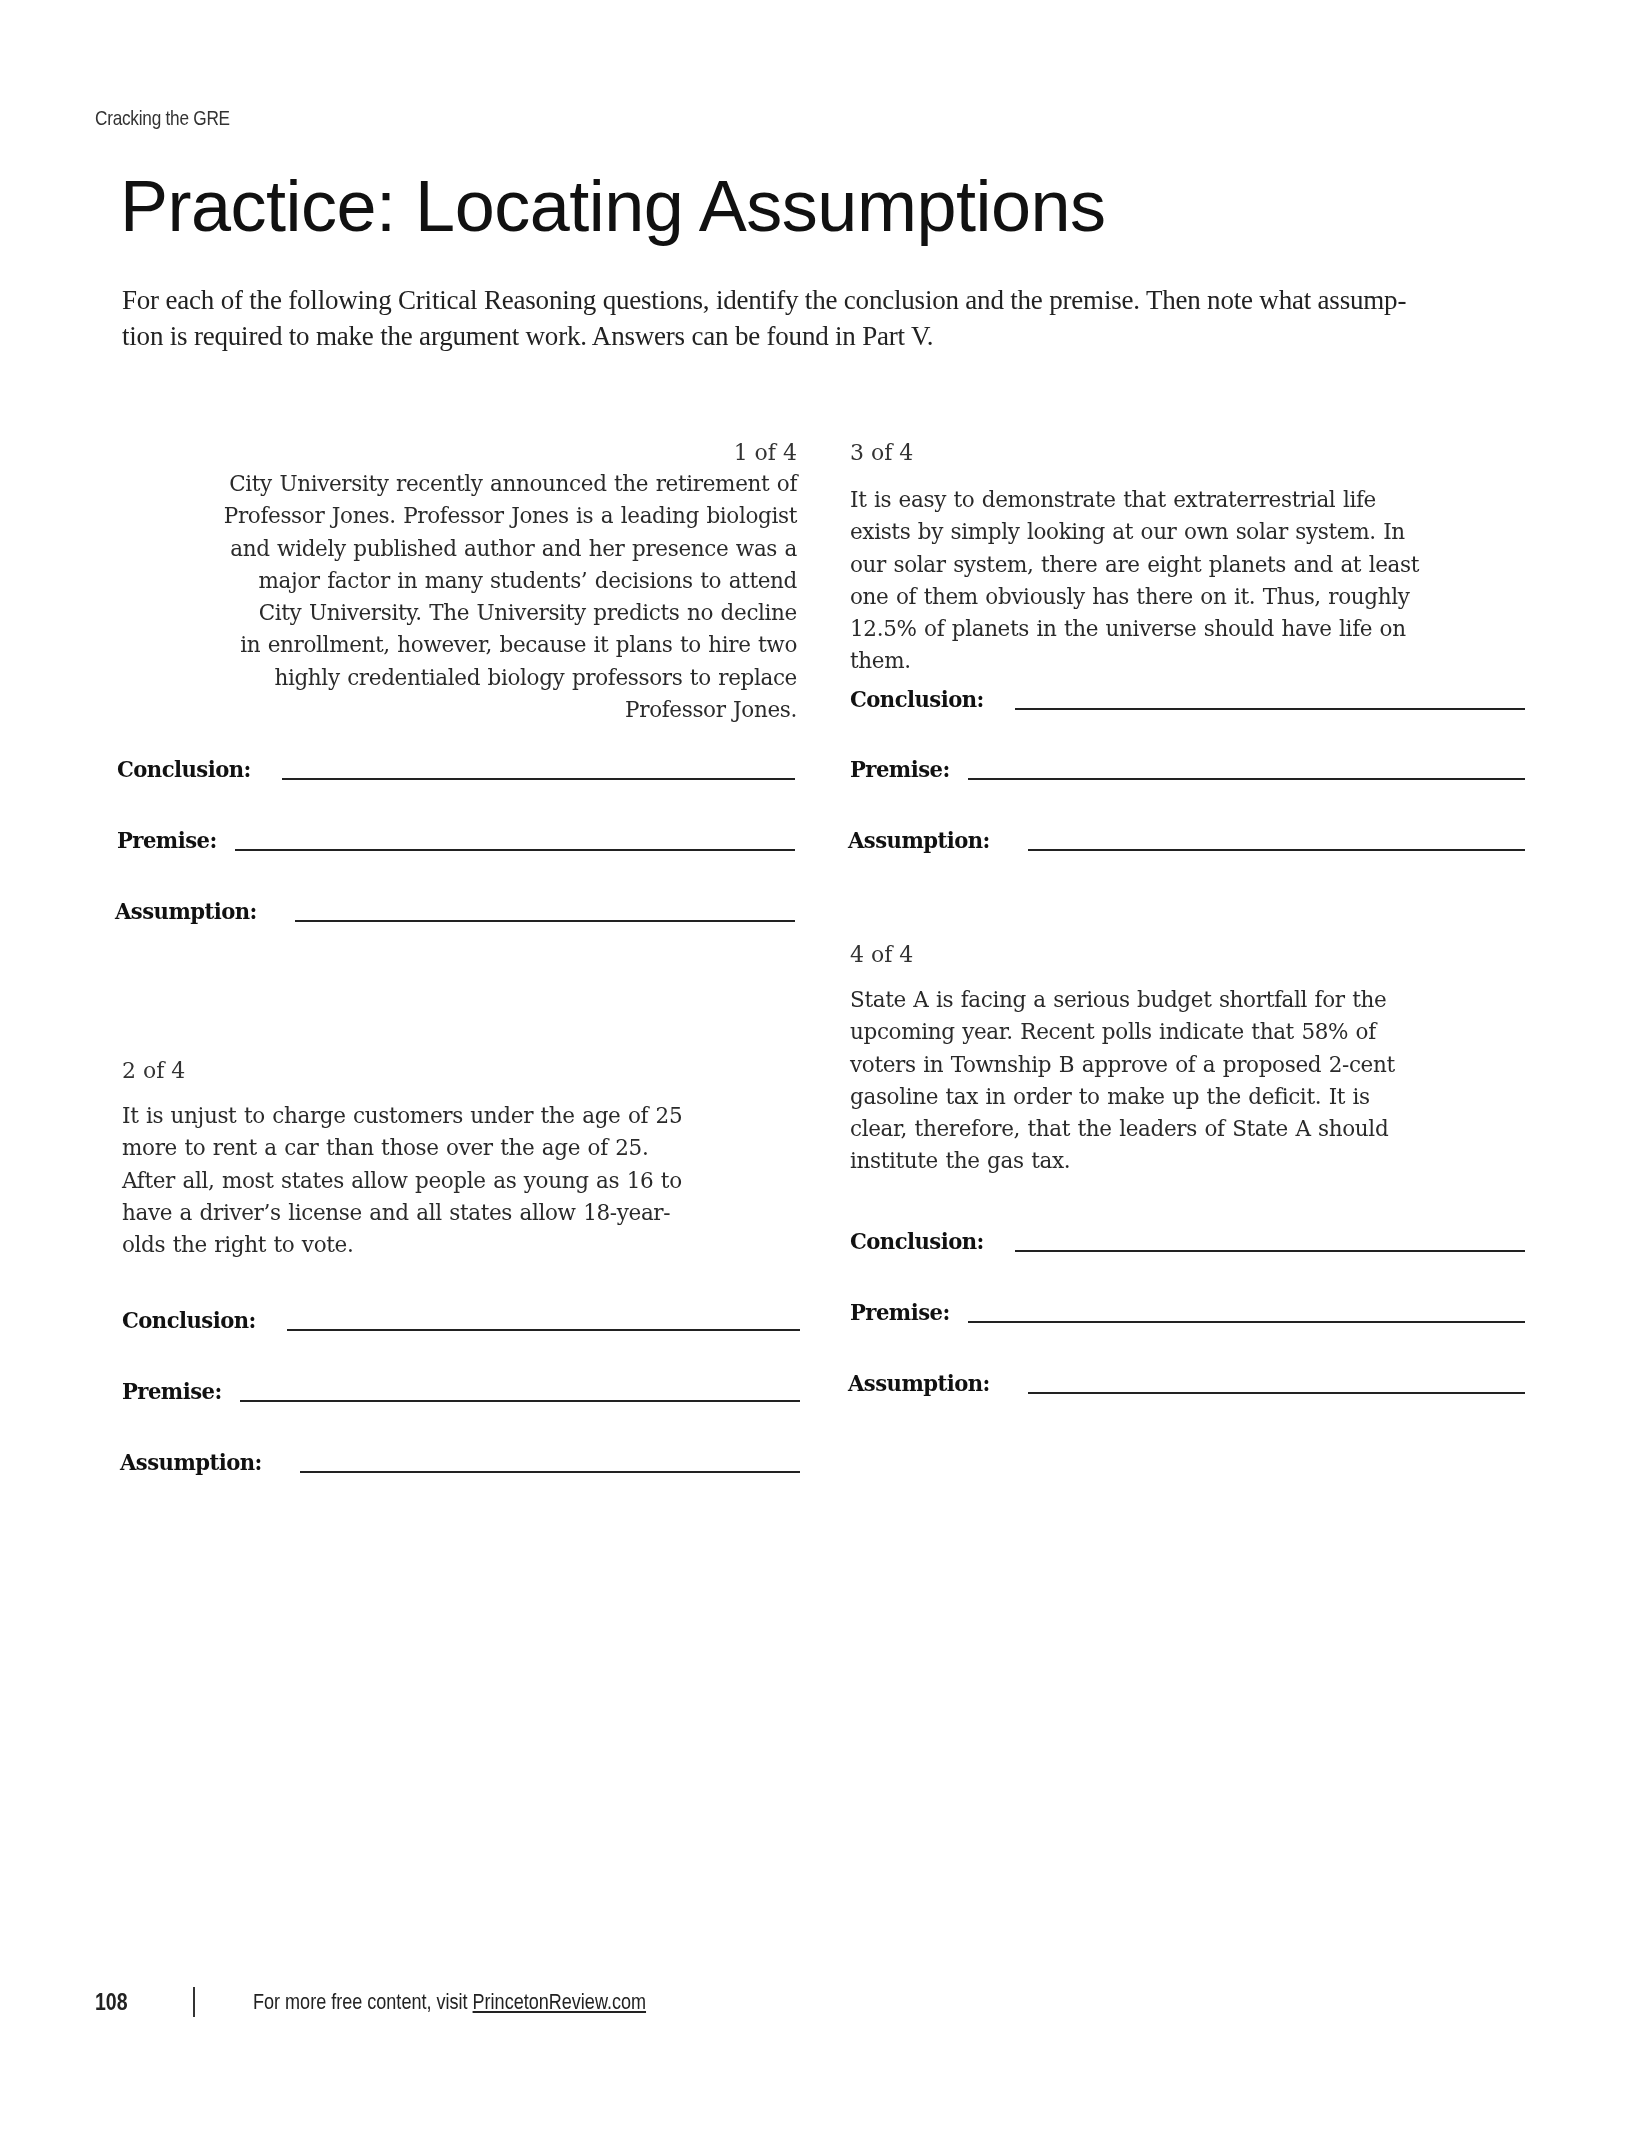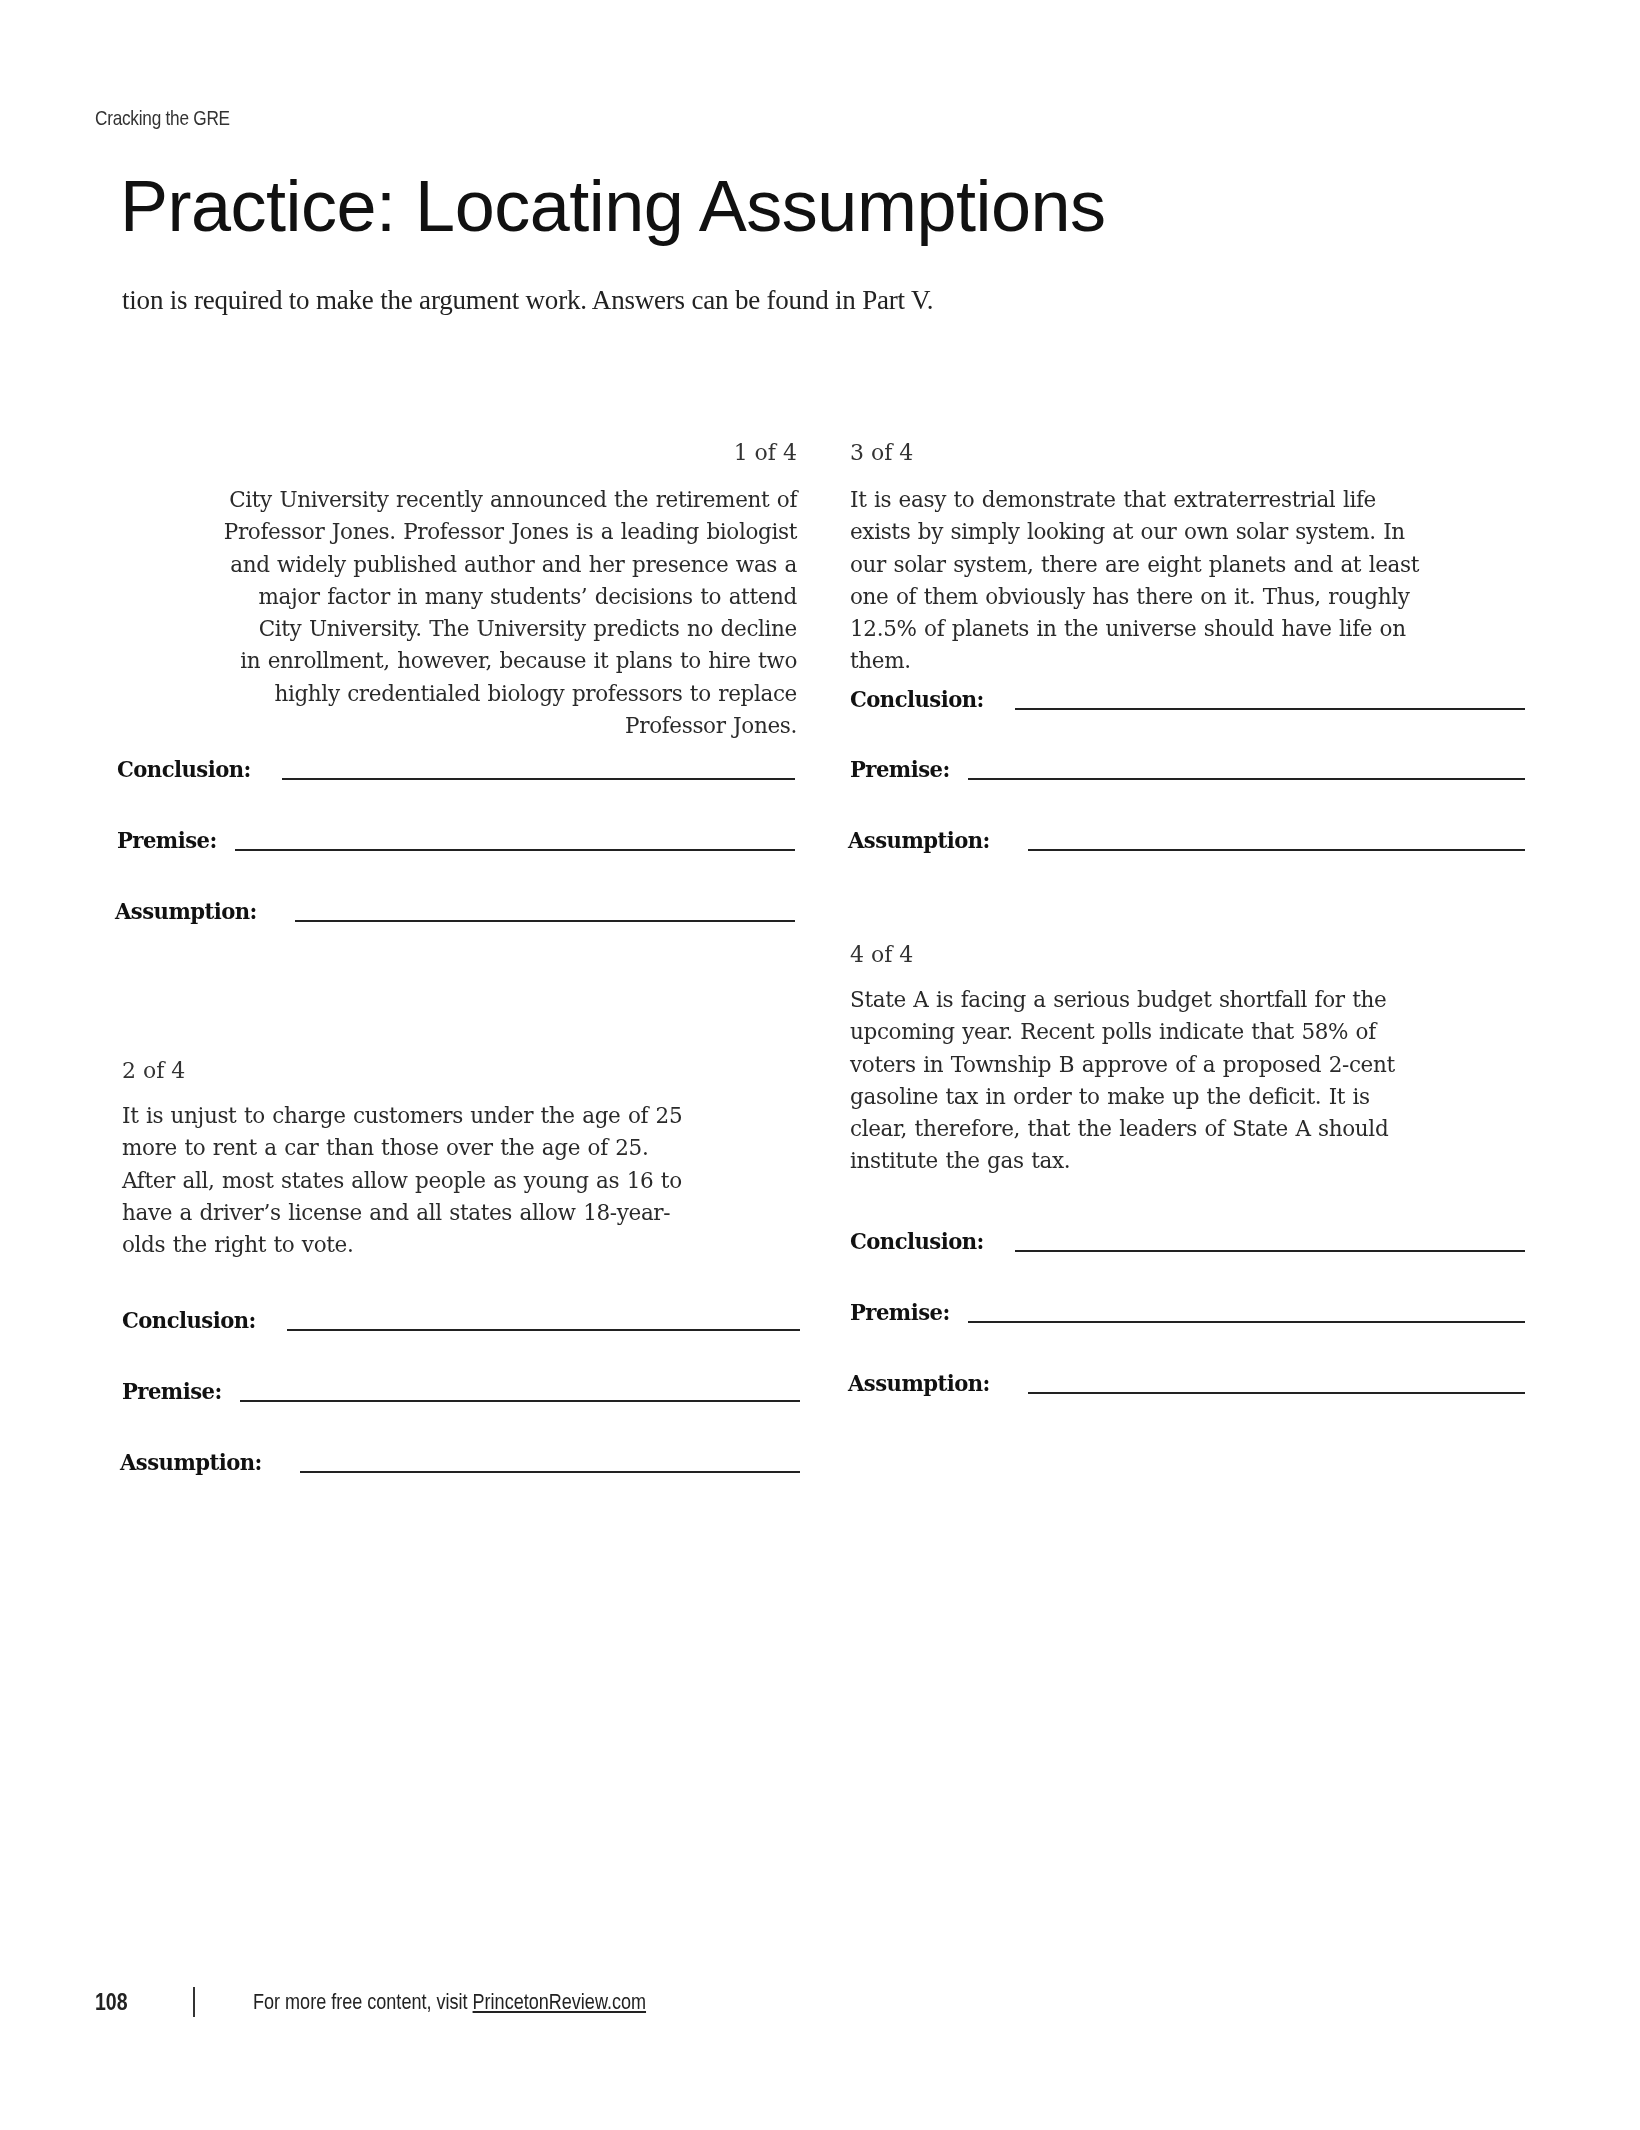--- a/index.html
+++ b/index.html
@@ -59,26 +59,27 @@
   .footer-link { text-decoration: underline; color: #222; }
 </style>
 </head>
 <body>
 
 <div class="abs running-head">Cracking the GRE</div>
 
 <h1 class="abs page-title" style="margin:0;font-weight:normal;">Practice: Locating Assumptions</h1>
 
 <div class="abs intro">
+  <div style="white-space:nowrap;">For each of the following Critical Reasoning questions, identify the conclusion and the premise. Then note what assump-</div>
   <div style="white-space:nowrap;">tion is required to make the argument work. Answers can be found in Part V.</div>
 </div>
 
 <div class="q-block" style="left:117px; top:438px; height:500px;text-align:right;">
   <div class="q-number">1 of 4</div>
-  <div class="q-body" style="margin-top:16px;">
+  <div class="q-body" style="">
     <span>City University recently announced the retirement of</span>
     <span>Professor Jones. Professor Jones is a leading biologist</span>
     <span>and widely published author and her presence was a</span>
     <span>major factor in many students’ decisions to attend</span>
     <span>City University. The University predicts no decline</span>
     <span>in enrollment, however, because it plans to hire two</span>
     <span>highly credentialed biology professors to replace</span>
     <span>Professor Jones.</span>
   </div>
   <div class="field" style="top:310px; width:680px;">

